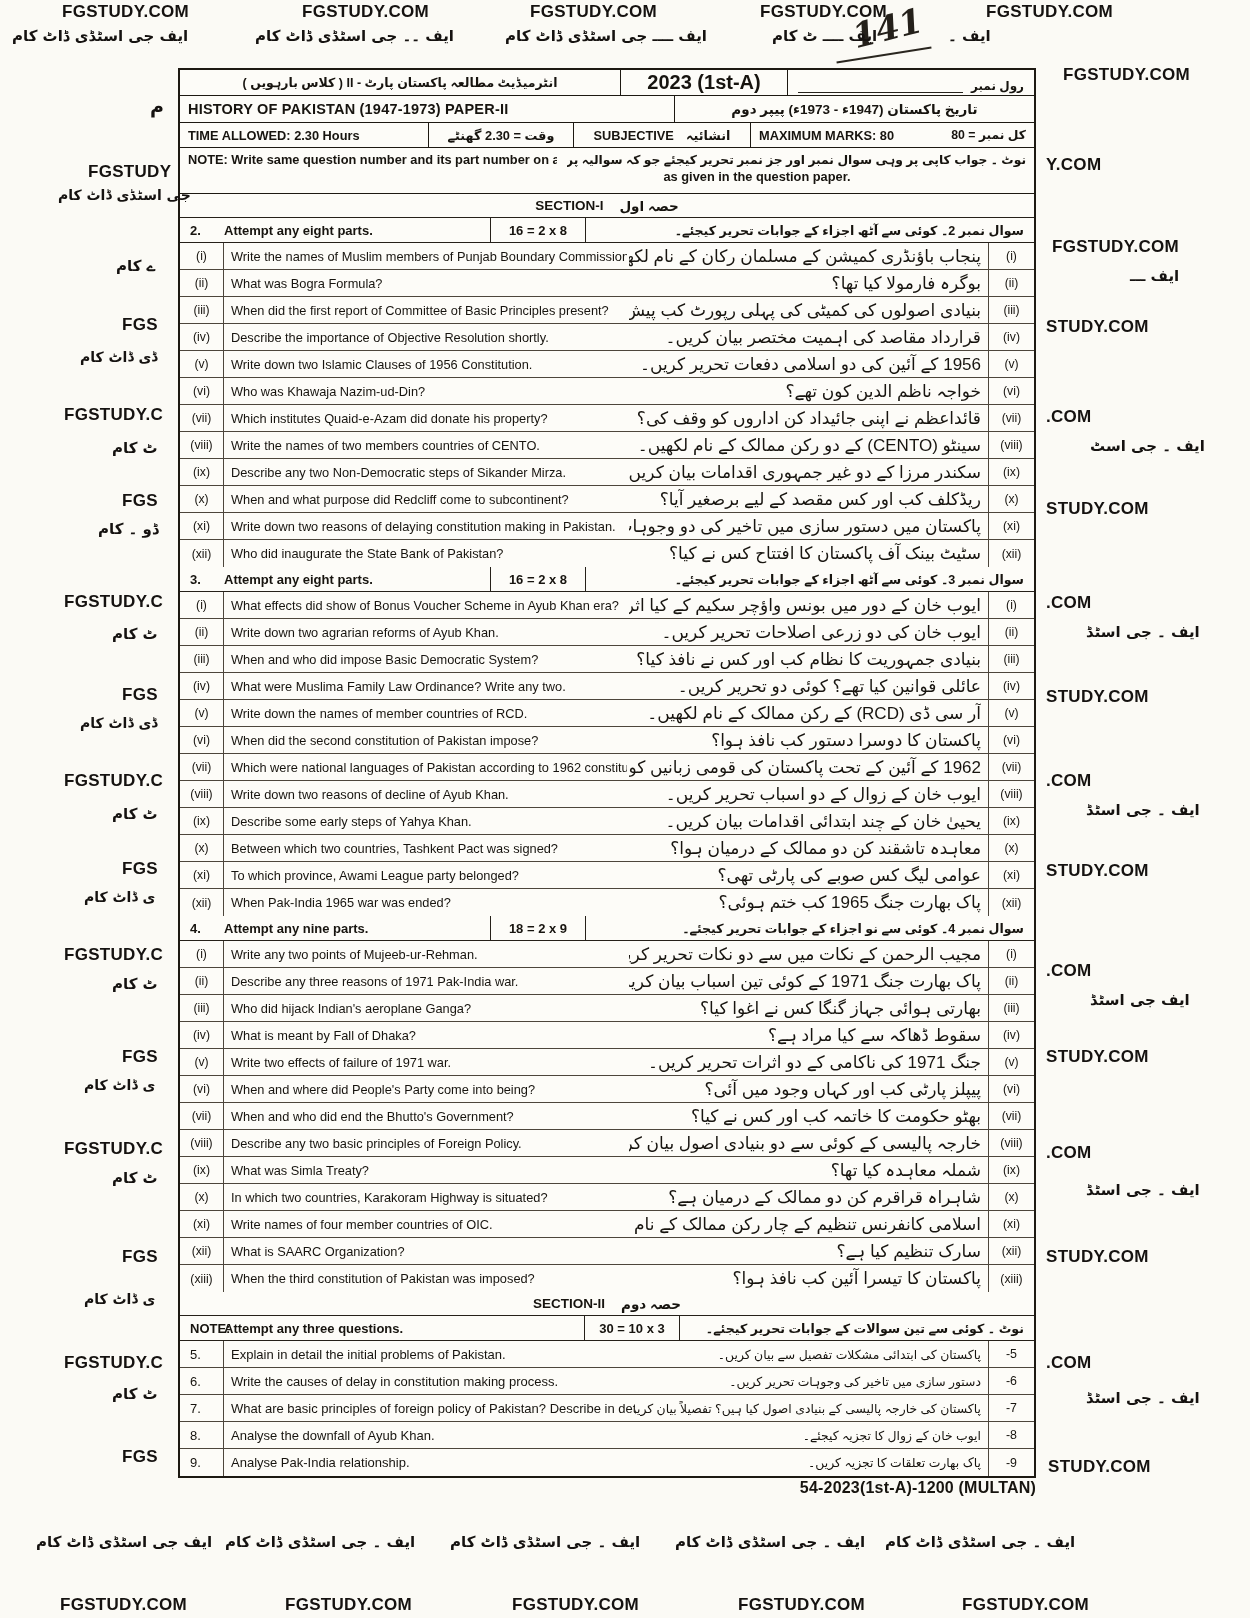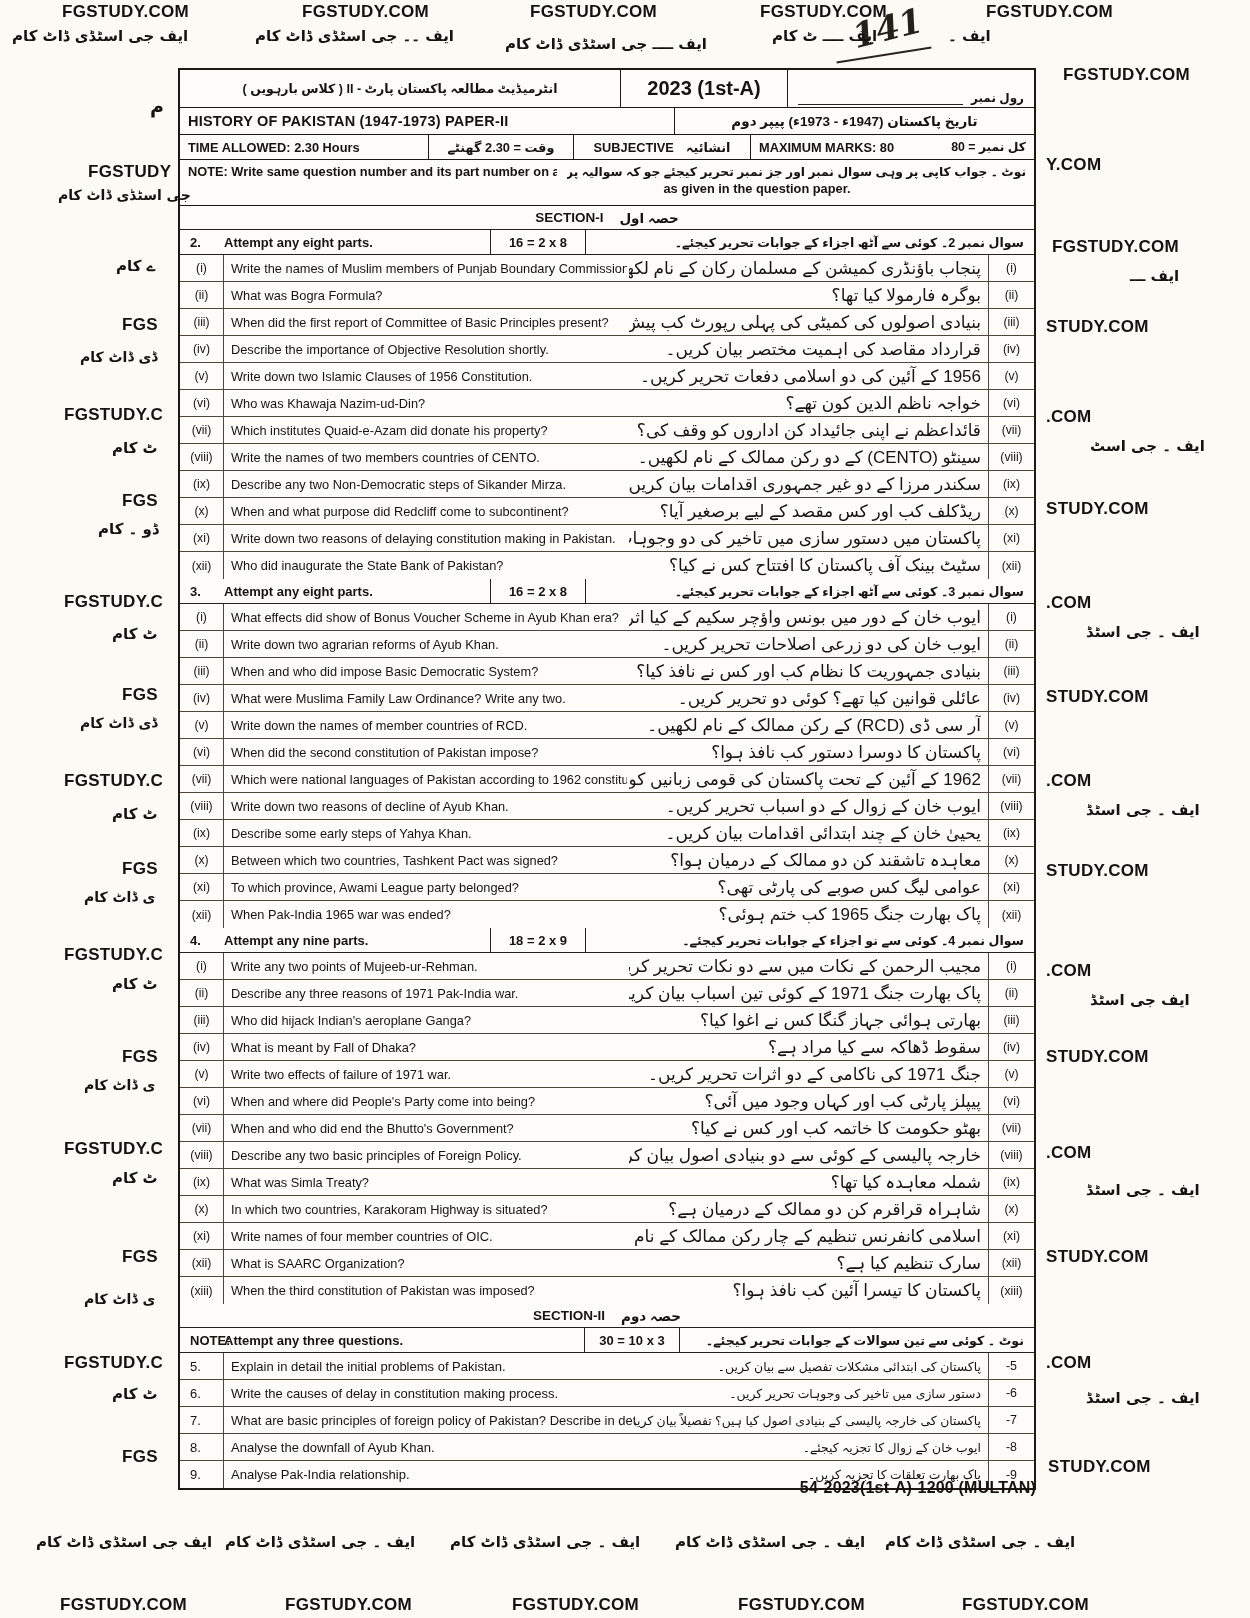--- a/index.html
+++ b/index.html
@@ -9,21 +9,21 @@
   
   .wm{position:absolute;white-space:nowrap;color:#151210;line-height:1.1}
   .wm-en{font-weight:700;font-size:17px;letter-spacing:.3px}
   .wm-ur{font-weight:700;font-size:15px;direction:rtl;font-family:"DejaVu Sans",sans-serif}
   
   .hand{position:absolute;font-family:"DejaVu Serif",serif;font-style:italic;font-weight:700;color:#24201a}
   #hand-num{left:852px;top:8px;font-size:34px;transform:rotate(-14deg)}
   #hand-stroke{position:absolute;left:836px;top:54px;width:96px;height:0;border-top:2.5px solid #2a261f;transform:rotate(-9deg)}
   
   .paper{position:absolute;left:178px;top:68px;width:858px;border:2px solid #1d1912;background:#fdfcf8}
-  .hrow1{display:flex;align-items:center;height:38px;border-bottom:1.5px solid #1d1912;font-size:12.5px}
+  .hrow1{display:flex;align-items:center;height:26px;border-bottom:1.5px solid #1d1912;font-size:12.5px}
   .h-ur-title{flex:1;direction:rtl;text-align:center;font-weight:700;padding:0 8px;white-space:nowrap;overflow:hidden}
   .h-year{width:168px;height:100%;display:flex;align-items:center;justify-content:center;border-left:1.5px solid #1d1912;border-right:1.5px solid #1d1912;font-weight:700;font-size:20px}
   .h-roll{width:246px;height:100%;display:flex;align-items:flex-end;direction:rtl;font-size:12px;padding:0 10px 2px;gap:8px;font-weight:700}
   .roll-line{flex:1;border-bottom:1.5px solid #26221b;height:16px}
   .hrow2{display:flex;align-items:center;height:27px;border-bottom:1.5px solid #1d1912}
   .h-title-en{flex:1.15;font-weight:700;font-size:14.5px;padding-left:8px;letter-spacing:.2px;white-space:nowrap;overflow:hidden}
   .h-title-ur{flex:.85;height:100%;display:flex;align-items:center;justify-content:center;border-left:1.5px solid #1d1912;direction:rtl;font-weight:700;font-size:13.5px;white-space:nowrap;overflow:hidden}
   .hrow3{display:flex;align-items:center;height:25px;border-bottom:1.5px solid #1d1912;font-size:12.8px}
   .h-time-en{width:248px;font-weight:700;padding-left:8px;white-space:nowrap}
   .h-time-ur{width:146px;height:100%;display:flex;align-items:center;justify-content:center;border-left:1.2px solid #1d1912;border-right:1.2px solid #1d1912;direction:rtl;font-weight:600;white-space:nowrap}
@@ -489,21 +489,21 @@
 
   <div class="print-code">54-2023(1st-A)-1200 (MULTAN)</div>
 
 <span class="wm wm-en" style="left: 62px; top: 3px;">FGSTUDY.COM</span>
     <span class="wm wm-en" style="left: 302px; top: 3px;">FGSTUDY.COM</span>
     <span class="wm wm-en" style="left: 530px; top: 3px;">FGSTUDY.COM</span>
     <span class="wm wm-en" style="left: 760px; top: 3px;">FGSTUDY.COM</span>
     <span class="wm wm-en" style="left: 986px; top: 3px;">FGSTUDY.COM</span>
     <span class="wm wm-ur" dir="rtl" style="left: 12px; top: 28px;">ایف جی اسٹڈی ڈاٹ کام</span>
     <span class="wm wm-ur" dir="rtl" style="left: 255px; top: 28px;">ایف ۔۔ جی اسٹڈی ڈاٹ کام</span>
-    <span class="wm wm-ur" dir="rtl" style="left: 505px; top: 28px; margin-top: 8px;">ایف ــــ جی اسٹڈی ڈاٹ کام</span>
+    <span class="wm wm-ur" dir="rtl" style="left: 505px; top: 28px;">ایف ــــ جی اسٹڈی ڈاٹ کام</span>
     <span class="wm wm-ur" dir="rtl" style="left: 772px; top: 28px;">ایف ــــ ٹ کام</span>
     <span class="wm wm-ur" dir="rtl" style="left: 948px; top: 28px;">ایف ۔</span>
     <span class="wm wm-ur" dir="rtl" style="left: 150px; top: 96px; font-size: 19px;">م</span>
     <span class="wm wm-en" style="left: 88px; top: 163px;">FGSTUDY</span>
     <span class="wm wm-ur" dir="rtl" style="left: 58px; top: 188px; font-size: 14px;">جی اسٹڈی ڈاٹ کام</span>
     <span class="wm wm-ur" dir="rtl" style="left: 116px; top: 258px;">ے کام</span>
     <span class="wm wm-en" style="left: 122px; top: 316px;">FGS</span>
     <span class="wm wm-ur" dir="rtl" style="left: 80px; top: 350px; font-size: 14px;">ڈی ڈاٹ کام</span>
     <span class="wm wm-en" style="left: 64px; top: 406px;">FGSTUDY.C</span>
     <span class="wm wm-ur" dir="rtl" style="left: 112px; top: 440px;">ٹ کام</span>

